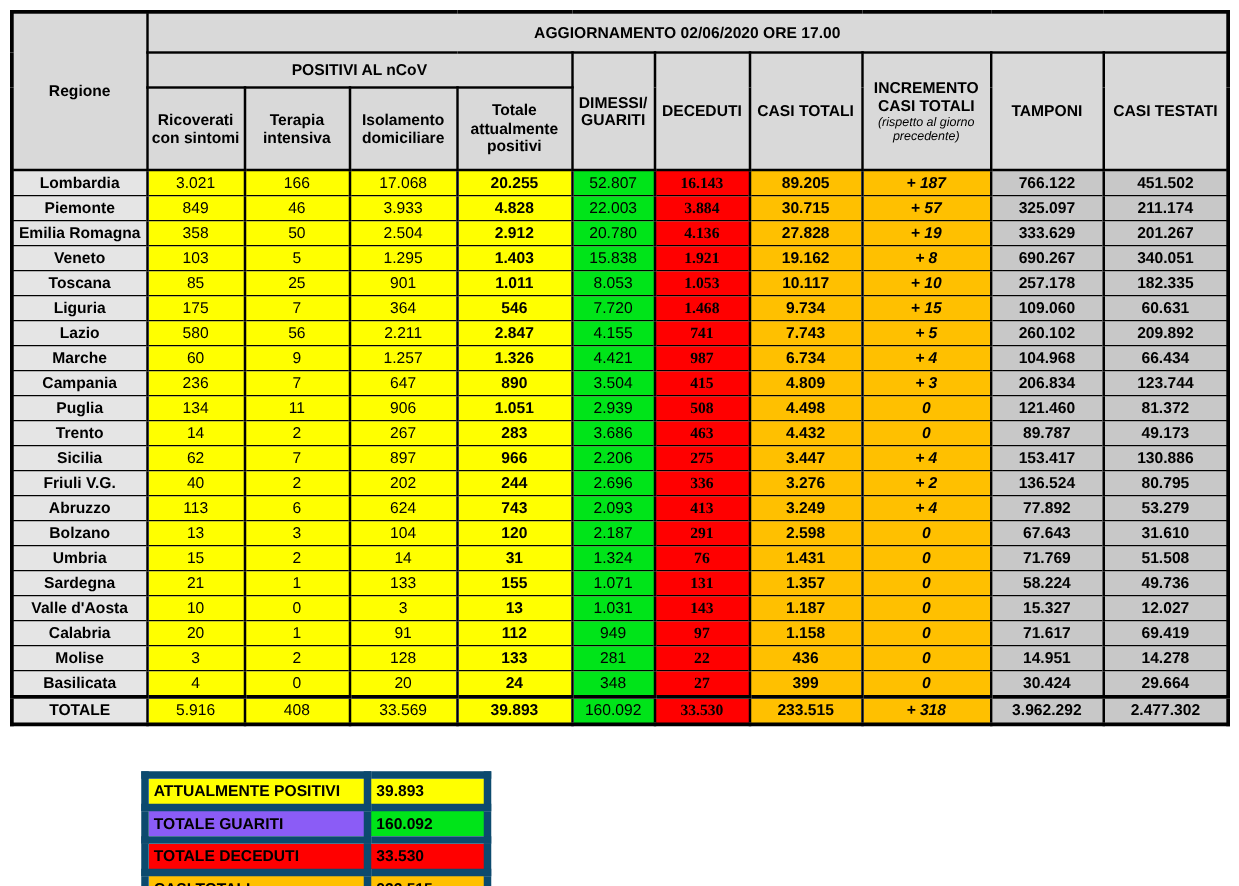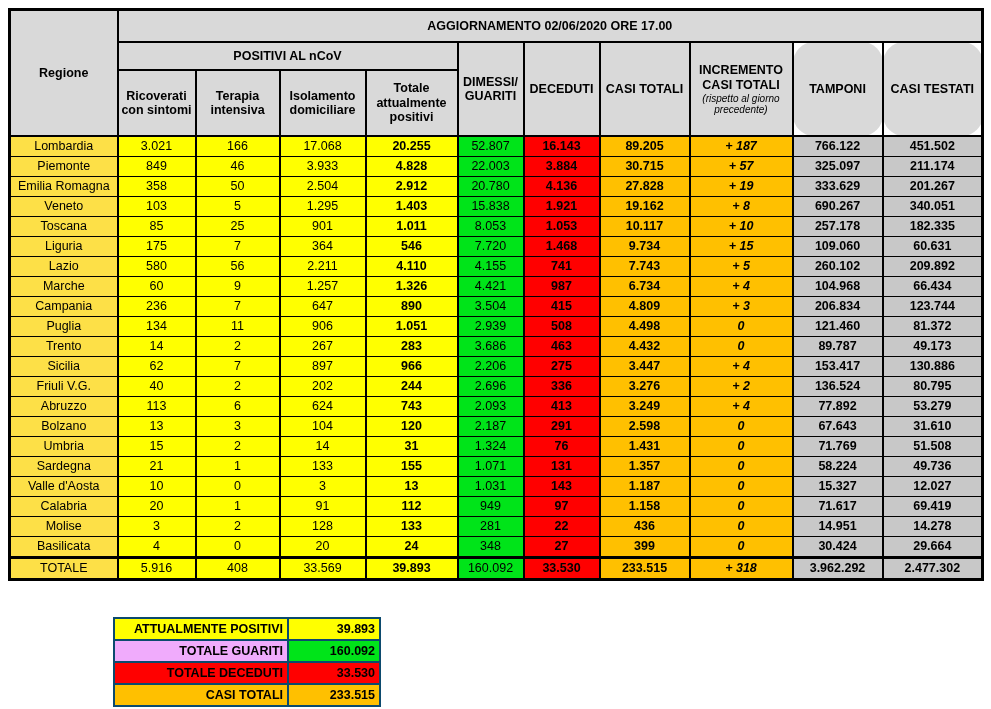--- a/index.html
+++ b/index.html
@@ -20,41 +20,41 @@
     font-size:12.5px;line-height:1.15;
   }
   table.main thead th{
     border-top-width:2px;border-bottom-width:2px;font-weight:bold;
     background:var(--hdr-grey);
   }
   th.h-title{height:30px;font-size:15px;}
   th.h-group{height:26px;}
   tr.subhead th{height:64px;}
   th.h-orange{background:var(--orange);}
-  th.h-darkgrey{background:var(--dark-grey);border-radius:21px;}
+  th.h-darkgrey{background:var(--dark-grey);}
   .inc-note{display:block;font-weight:normal;font-style:italic;font-size:10px;line-height:1.1;margin-top:1px;}
   
   table.main tbody td{height:19px;}
-  td.c-region{background:#fde047;font-weight:normal;}
+  td.c-region{background:#e5e5e5;font-weight:bold;}
   td.c-yellow{background:var(--yellow);font-weight:normal;}
   td.c-yellow-b{background:var(--yellow);font-weight:bold;}
   td.c-green{background:var(--green);font-weight:normal;}
-  td.c-red{background:var(--red);font-weight:bold;}
+  td.c-red{background:var(--red);font-weight:bold;font-family:Liberation Serif, serif;}
   td.c-orange{background:var(--orange);font-weight:bold;}
   td.c-inc{background:var(--orange);font-style:italic;font-weight:bold;}
   td.c-grey{background:var(--cell-grey);font-weight:bold;}
   tr.totale td{border-top-width:3px;}
   tr.totale td.c-yellow{font-weight:normal;}
   
   table.summary{
     position:absolute;left:113px;top:617px;border-collapse:collapse;
     border:2px solid #000;table-layout:fixed;
   }
   table.summary td{
-    border:2px solid #0c4a6e;height:20px;text-align:right;
+    border:6px solid #0c4a6e;height:20px;text-align:left;
     font-weight:bold;font-size:12.5px;padding:0 4px;overflow:hidden;
   }
   td.s-label{width:164px;}
   td.s-value{width:82px;}
 </style>
 </head>
 <body>
 
 <table class="main">
   <colgroup>
@@ -171,21 +171,21 @@
         <td class="c-orange">9.734</td>
         <td class="c-inc">+ 15</td>
         <td class="c-grey">109.060</td>
         <td class="c-grey">60.631</td>
       </tr>
       <tr>
         <td class="c-region">Lazio</td>
         <td class="c-yellow">580</td>
         <td class="c-yellow">56</td>
         <td class="c-yellow">2.211</td>
-        <td class="c-yellow-b">4.110</td>
+        <td class="c-yellow-b">2.847</td>
         <td class="c-green">4.155</td>
         <td class="c-red">741</td>
         <td class="c-orange">7.743</td>
         <td class="c-inc">+ 5</td>
         <td class="c-grey">260.102</td>
         <td class="c-grey">209.892</td>
       </tr>
       <tr>
         <td class="c-region">Marche</td>
         <td class="c-yellow">60</td>
@@ -384,21 +384,21 @@
     </tbody>
 </table>
 
 <table class="summary">
   <tbody id="summary-body">
       <tr>
         <td class="s-label" style="background: rgb(255, 255, 0);">ATTUALMENTE POSITIVI</td>
         <td class="s-value" style="background: rgb(255, 255, 0);">39.893</td>
       </tr>
       <tr>
-        <td class="s-label" style="background: #f0abfc;">TOTALE GUARITI</td>
+        <td class="s-label" style="background: #8b5cf6;">TOTALE GUARITI</td>
         <td class="s-value" style="background: rgb(0, 228, 25);">160.092</td>
       </tr>
       <tr>
         <td class="s-label" style="background: rgb(255, 0, 0);">TOTALE DECEDUTI</td>
         <td class="s-value" style="background: rgb(255, 0, 0);">33.530</td>
       </tr>
       <tr>
         <td class="s-label" style="background: rgb(255, 192, 0);">CASI TOTALI</td>
         <td class="s-value" style="background: rgb(255, 192, 0);">233.515</td>
       </tr>

